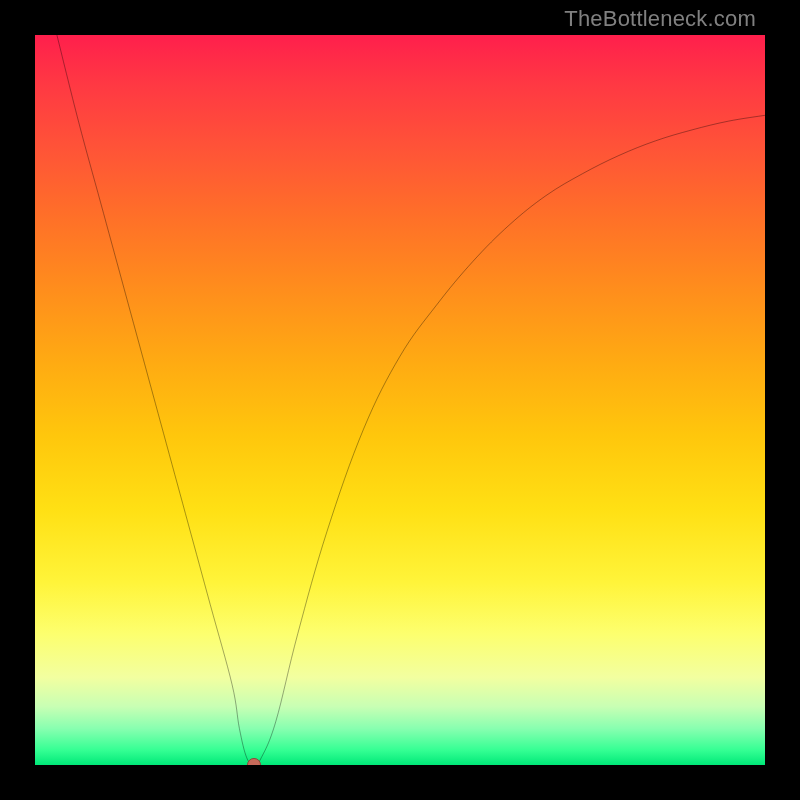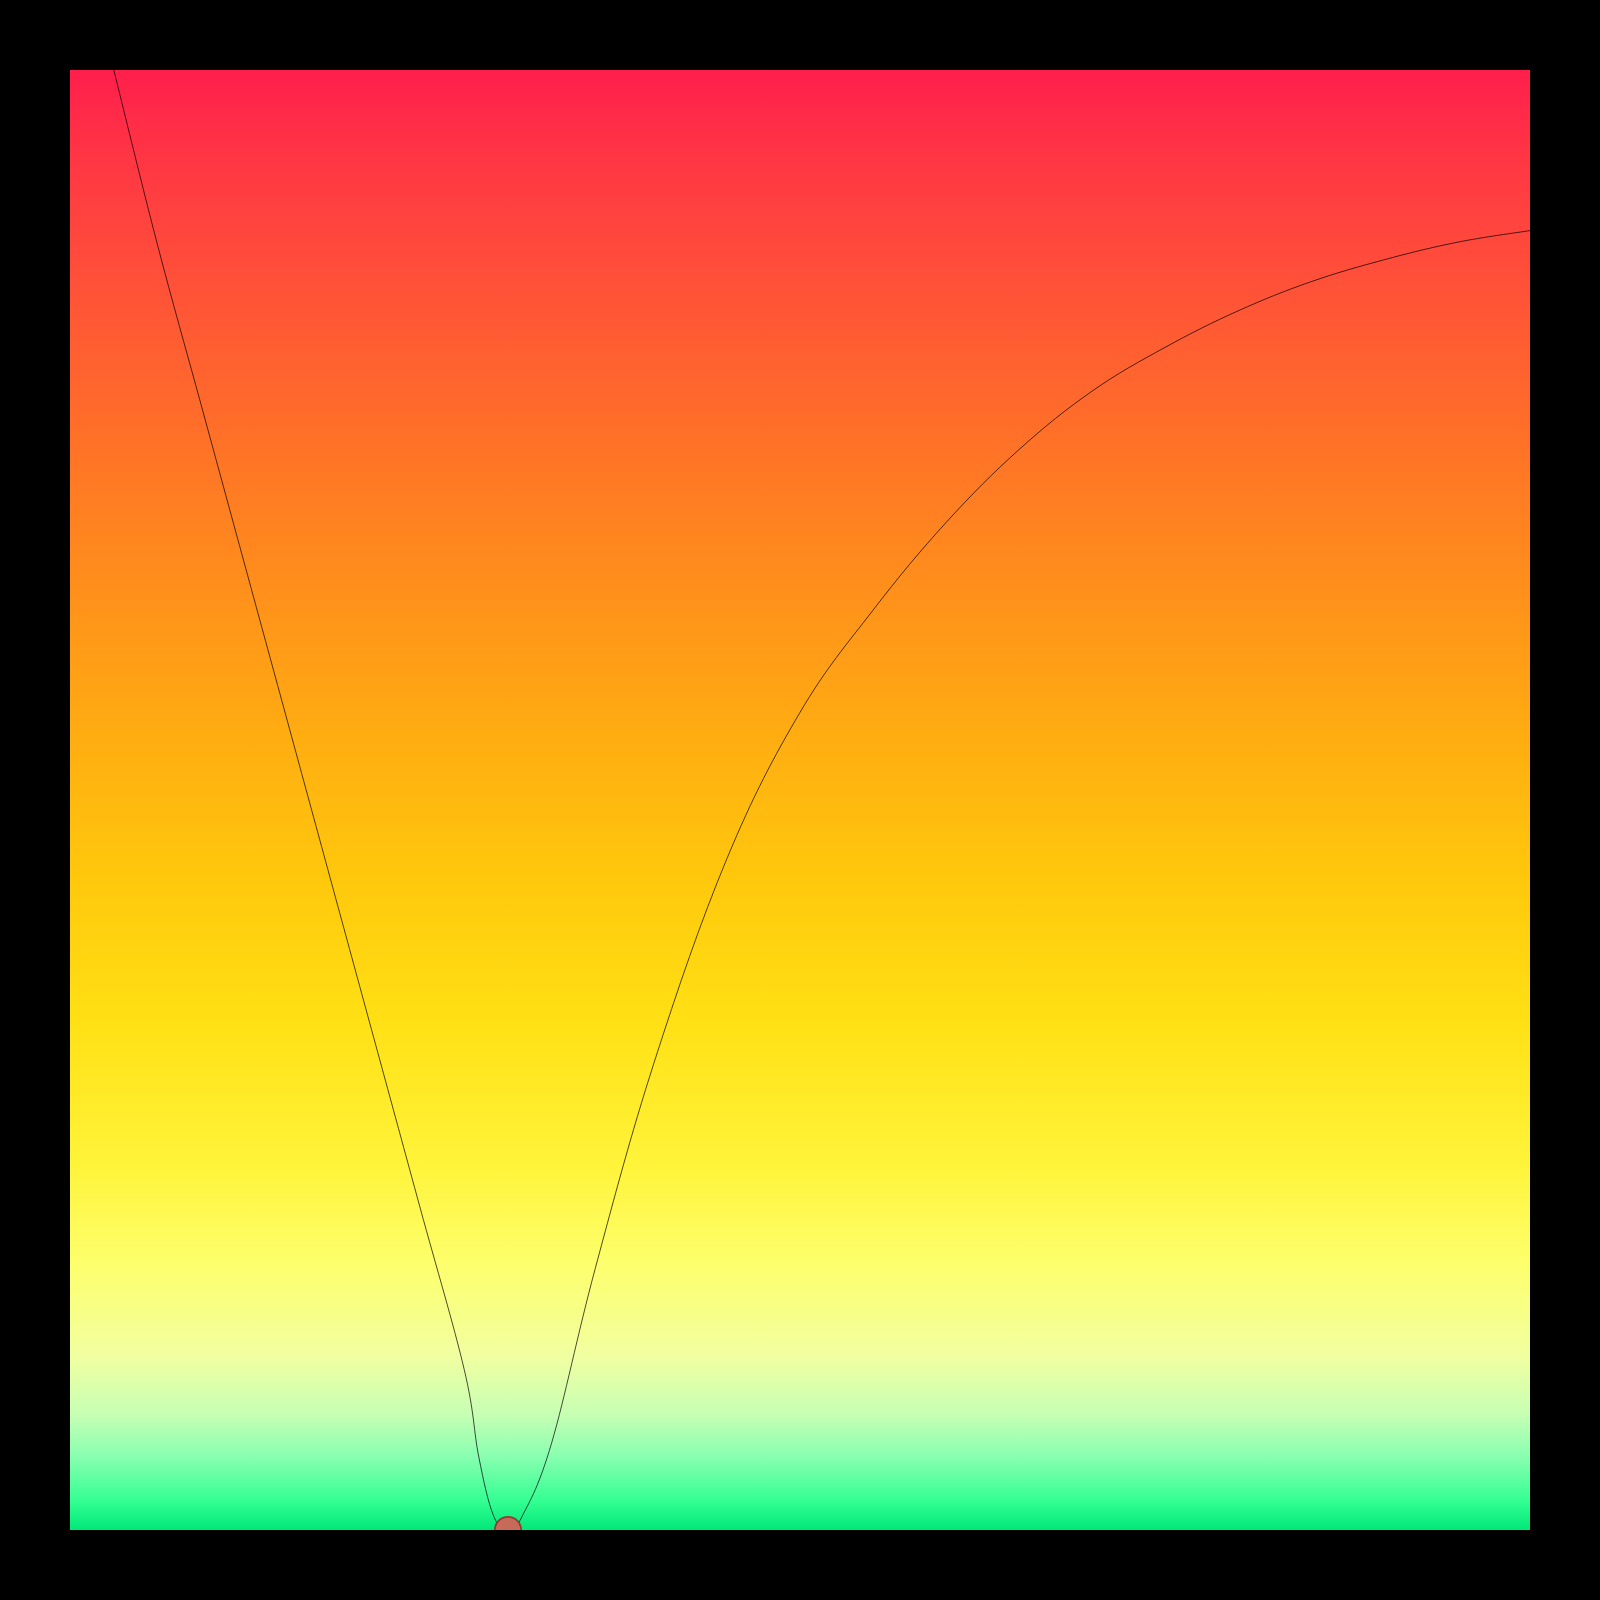--- a/index.html
+++ b/index.html
@@ -65,13 +65,14 @@
 <body>
 
 <div class="frame">
   <div class="plot-area"></div>
 
   <svg class="curve-svg" viewBox="0 0 100 100" preserveAspectRatio="none">
     <path id="curve-path" fill="none" stroke="#000000" stroke-width="0.35" vector-effect="non-scaling-stroke" d="M 3 0 C 3.54 2.16, 4.92 7.86, 6 12 C 7.08 16.14, 7.92 19.04, 9 23 C 10.08 26.96, 10.92 30.040000000000003, 12 34 C 13.08 37.96, 13.92 41.03999999999999, 15 44.99999999999999 C 16.08 48.959999999999994, 16.92 52.04, 18 56 C 19.08 59.96, 19.92 63.04, 21 67 C 22.08 70.96, 22.92 74.04, 24 78 C 25.08 81.96, 26.28 85.94, 27 89 C 27.72 92.06, 27.640000000000004 93.2, 28.000000000000004 95 C 28.360000000000003 96.8, 28.639999999999997 98.1, 28.999999999999996 99 C 29.359999999999996 99.9, 29.64 100, 30 100 C 30.36 100, 30.46 100.08, 31 99 C 31.54 97.92, 32.1 97.06, 33 94 C 33.9 90.94, 34.74 86.68, 36 82 C 37.26 77.32, 38.38 73.04, 40 68 C 41.62 62.96, 43.2 58.32, 45 54 C 46.8 49.68, 48.199999999999996 47.059999999999995, 50 43.99999999999999 C 51.800000000000004 40.93999999999999, 53.20000000000001 39.339999999999996, 55.00000000000001 37 C 56.800000000000004 34.660000000000004, 58.2 32.98, 60 31 C 61.8 29.02, 63.2 27.62, 65 26 C 66.8 24.38, 68.2 23.26, 70 22 C 71.8 20.74, 73.2 19.99, 75 19 C 76.8 18.01, 78.2 17.31, 80 16.5 C 81.8 15.69, 83.2 15.13, 85 14.5 C 86.8 13.87, 88.2 13.486, 90 13 C 91.8 12.514, 93.2 12.159999999999997, 95 11.799999999999997 C 96.8 11.439999999999998, 99.1 11.144, 100 11"></path>
     <circle id="marker-dot" r="0.9" fill="#c66a5a" stroke="#8f3f33" stroke-width="0.12" cx="30" cy="100"></circle>
   </svg>
 
+  <div class="watermark">TheBottleneck.com</div>
 </div>
 
 </body></html>

